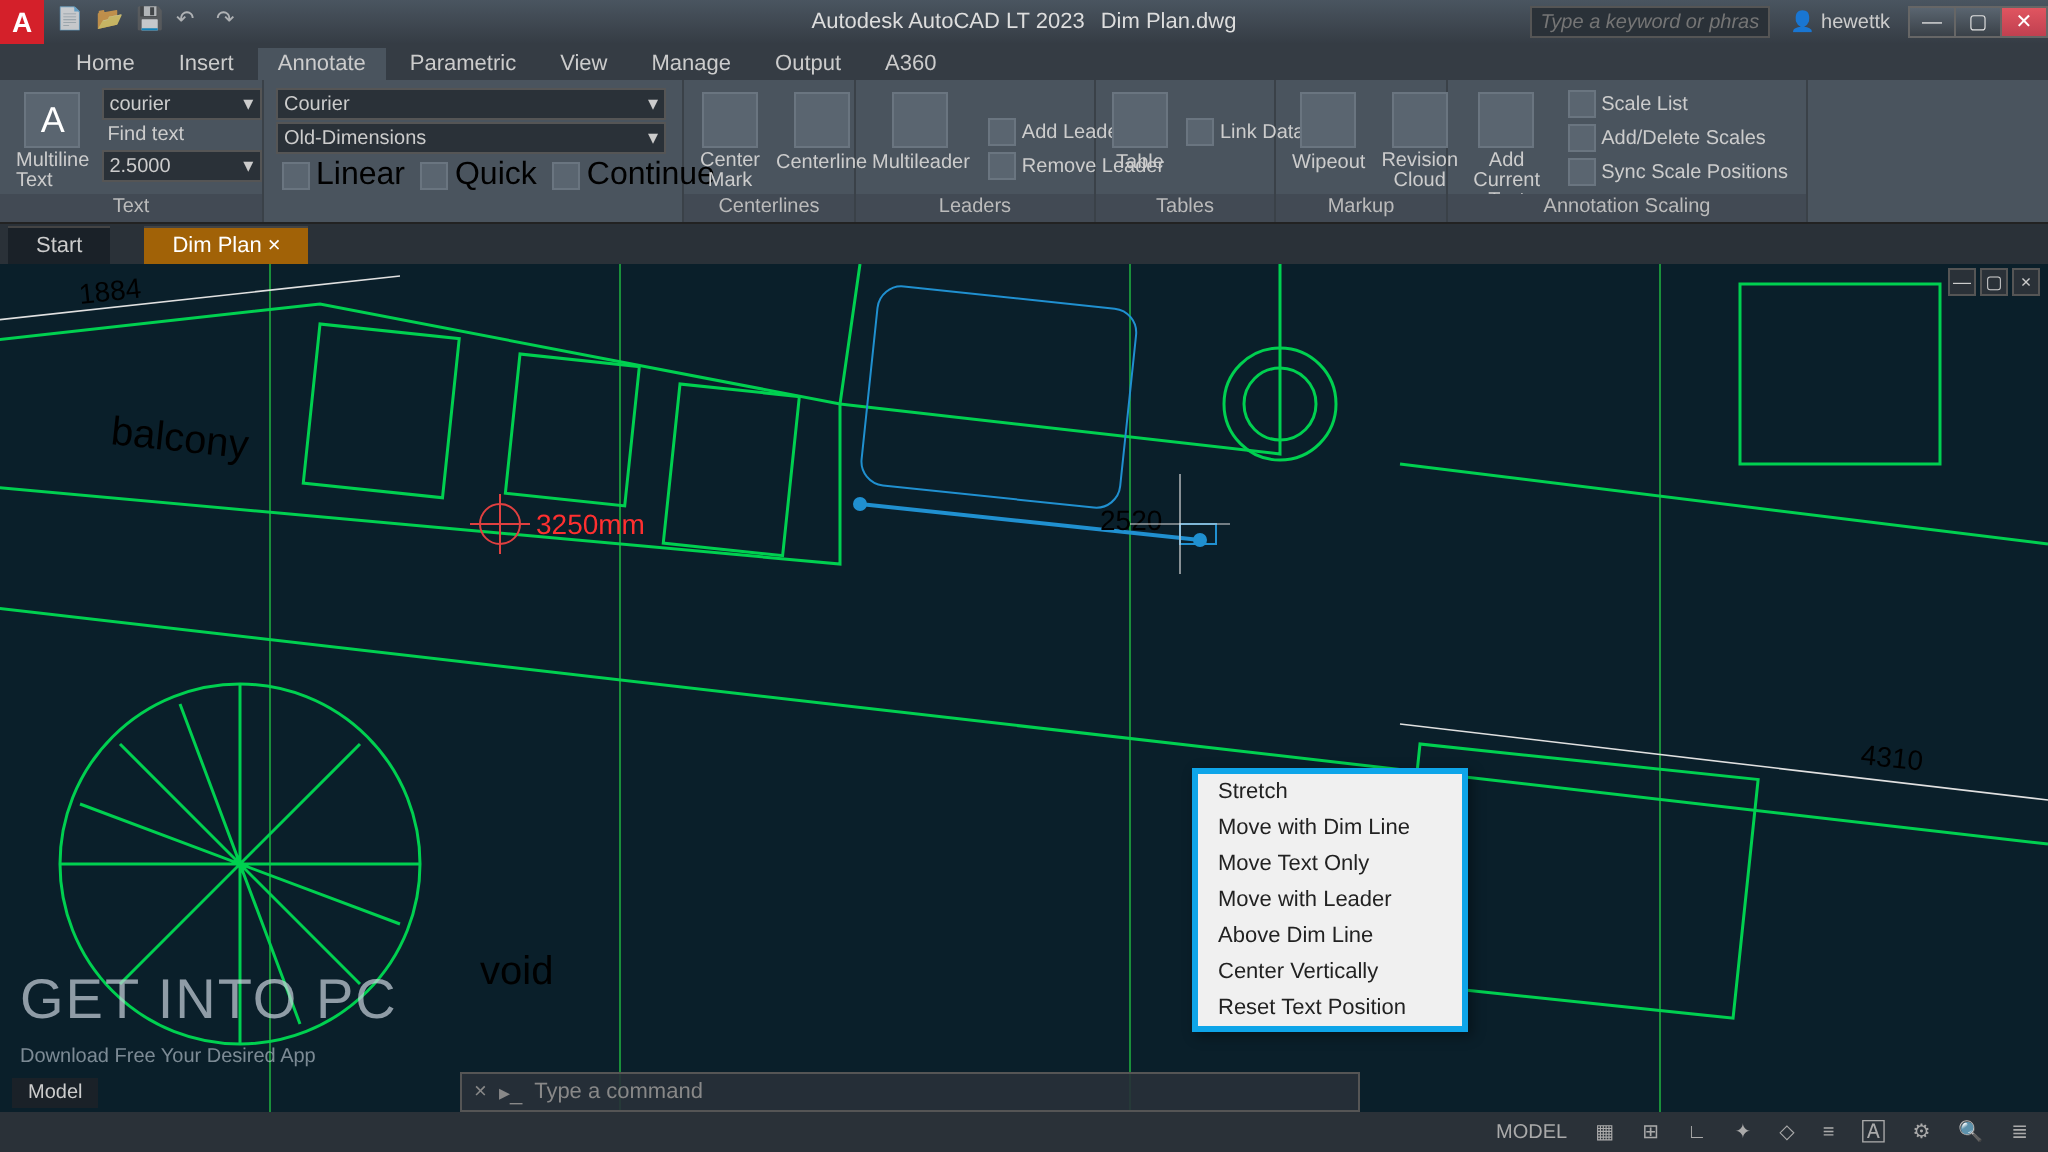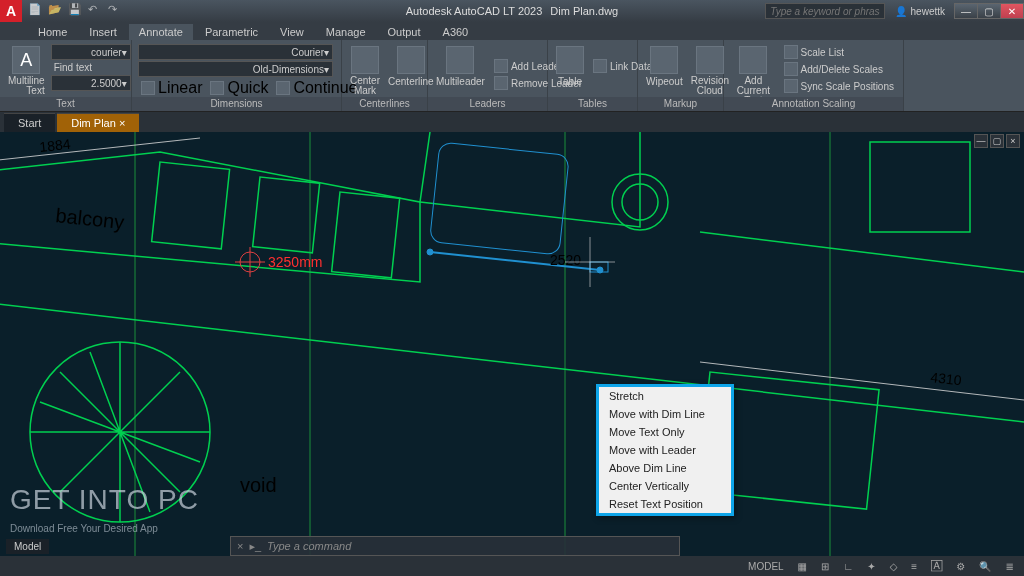--- a/index.html
+++ b/index.html
@@ -20,23 +20,23 @@
 .menu-tab.active{background:#4a545e}
 .ribbon{height:72px;background:#4a545e;display:flex;border-bottom:1px solid #222}
 .ribbon-panel{border-right:1px solid #3a4148;padding:2px 6px;display:flex;flex-direction:column;position:relative}
 .panel-title{position:absolute;bottom:0;left:0;right:0;text-align:center;font-size:10px;color:#bbb;background:#424a54;height:14px;line-height:14px}
 .panel-body{flex:1;display:flex;align-items:flex-start;gap:4px;padding-top:2px}
 .big-btn{display:flex;flex-direction:column;align-items:center;color:#ccc;font-size:10px;gap:2px;padding:2px;cursor:pointer}
 .big-btn-icon{width:28px;height:28px;background:#5a6570;border:1px solid #6a7580}
 .small-row{display:flex;flex-direction:column;gap:1px;font-size:10px;color:#ccc}
 .small-btn{display:flex;align-items:center;gap:3px;padding:1px 3px;cursor:pointer;white-space:nowrap}
 .small-icon{width:14px;height:14px;background:#5a6570;border:1px solid #6a7580;display:inline-block}
-.combo{height:16px;background:#2a3138;border:1px solid #555;color:#ccc;font-size:10px;padding:0 3px;display:flex;align-items:center;justify-content:flex-end}
+.combo{height:16px;background:#2a3138;border:1px solid #555;color:#ccc;font-size:10px;padding:0 3px;display:flex;align-items:center;justify-content:space-between}
 .filetabs{height:20px;background:#2a3138;display:flex;align-items:flex-end;padding-left:4px;font-size:11px}
-.filetab{padding:3px 14px;background:#1a2128;color:#ccc;margin-right:2px;border-top:1px solid #444}
+.filetab{padding:3px 14px;background:#1a2128;color:#ccc;margin-right:17px;border-top:1px solid #444}
 .filetab.active{background:#a16207;color:#fff}
 .canvas{position:absolute;top:132px;left:0;right:0;bottom:20px;background:#0a1f2a;overflow:hidden}
 .canvas svg{position:absolute;top:0;left:0}
 .context-menu{position:absolute;left:596px;top:252px;background:#f0f0f0;border:3px solid #0ea5e9;font-size:11px;color:#222;box-shadow:2px 2px 6px rgba(0,0,0,.4);width:138px}
 .context-item{padding:3px 10px;cursor:pointer}
 .dim-text{color:#ddd;font-size:14px;font-family:Arial}
 .statusbar{position:absolute;bottom:0;left:0;right:0;height:20px;background:#2a3138;display:flex;align-items:center;font-size:10px;color:#aaa;padding:0 6px;gap:8px}
 .status-right{margin-left:auto;display:flex;gap:6px;align-items:center}
 .status-btn{padding:0 4px;cursor:pointer}
 .cmdline{position:absolute;bottom:20px;left:230px;height:20px;background:rgba(40,48,56,.9);border:1px solid #555;display:flex;align-items:center;font-size:11px;color:#888;padding:0 6px;gap:6px;width:450px}
@@ -82,21 +82,21 @@
   <div class="menu-tab">Manage</div>
   <div class="menu-tab">Output</div>
   <div class="menu-tab">A360</div>
 </div>
 
 <div class="ribbon">
   <div class="ribbon-panel" style="width:132px">
     <div class="panel-body">
       <div class="big-btn">
           <div class="big-btn-icon" style="display:flex;align-items:center;justify-content:center;color:#fff;font-size:18px">A</div>
-          <span style="white-space:pre-line;text-align:right;line-height:1">Multiline
+          <span style="white-space:pre-line;text-align:left;line-height:1">Multiline
 Text</span>
         </div>
       <div class="small-row">
         <div class="combo" style="width:80px">
             <span>courier</span>
             <span>▾</span>
           </div>
         <div class="small-btn">
             <span>Find text</span>
           </div>
@@ -126,21 +126,20 @@
         <div class="small-btn">
             <span class="small-icon"></span>
             <span>Quick</span>
           </div>
         <div class="small-btn">
             <span class="small-icon"></span>
             <span>Continue</span>
           </div>
       </div>
     </div>
-    <div class="panel-title">Dimensions</div>
   </div>
   <div class="ribbon-panel" style="width:86px">
     <div class="panel-body">
       <div class="big-btn">
           <div class="big-btn-icon"></div>
           <span style="white-space:pre-line;text-align:center;line-height:1">Center
 Mark</span>
         </div>
       <div class="big-btn">
           <div class="big-btn-icon"></div>
@@ -297,21 +296,21 @@
 
   <div class="watermark">GET INTO PC</div>
   <div class="watermark2">Download Free Your Desired App</div>
 </div>
 
 <div class="model-tab">Model</div>
 
 <div class="cmdline">
   <span>×</span>
   <span>▸_</span>
-  <span style="font-style:italic">Type a command</span>
+  <span style="">Type a command</span>
 </div>
 
 <div class="statusbar">
   <div class="status-right">
     <span class="status-btn">MODEL</span>
     <span class="status-btn">▦</span>
     <span class="status-btn">⊞</span>
     <span class="status-btn">∟</span>
     <span class="status-btn">✦</span>
     <span class="status-btn">◇</span>

